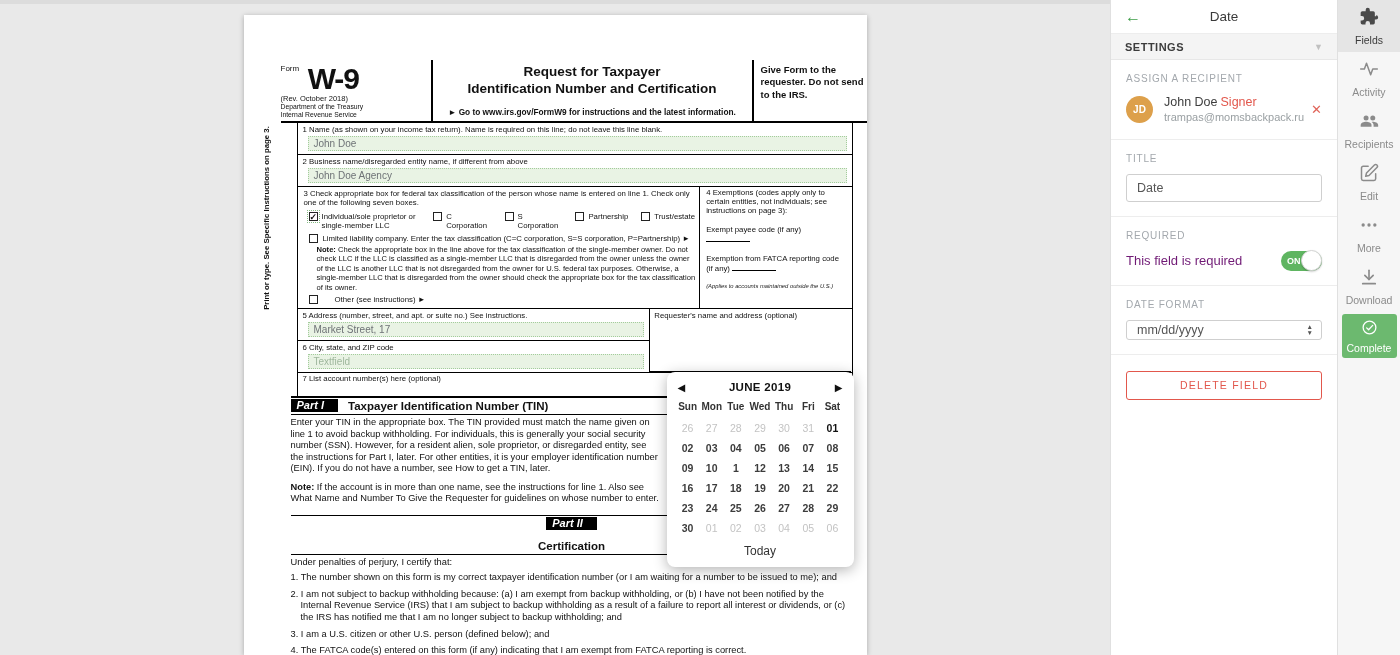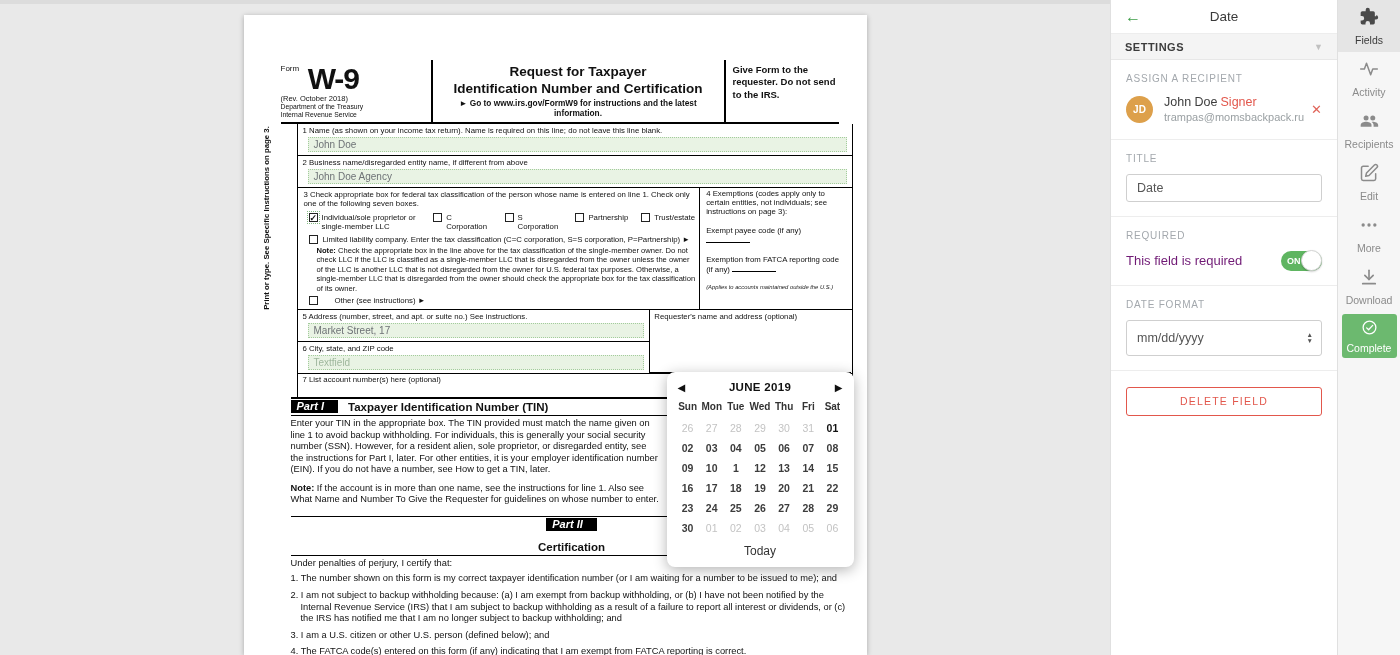--- a/index.html
+++ b/index.html
@@ -5,21 +5,21 @@
   * { margin:0; padding:0; box-sizing:border-box; }
   html,body { width:1400px; height:655px; font-family:"Liberation Sans", sans-serif; background:#e9e9e9; overflow:hidden; }
   .app { display:flex; width:1400px; height:655px; }
 
   
   .viewer { position:relative; width:1110px; height:655px; background:#e9e9e9; overflow:hidden; }
   .topstrip { position:absolute; top:0; left:0; width:100%; height:4px; background:#dcdcdc; }
   .page { position:relative; margin:15px auto 0; width:623px; height:640px; background:#fff; box-shadow:0 1px 5px rgba(0,0,0,.28); overflow:hidden; color:#111; }
 
   
-  .w9-header { display:flex; margin:45px 28px 0 37px; border-bottom:2px solid #000; }
+  .w9-header { display:flex; margin:45px 0 0 37px; border-bottom:2px solid #000; }
   .h-left { width:152px; padding:2px 4px 2px 0; border-right:2px solid #000; }
   .h-left .formword { font-size:8px; display:inline-block; vertical-align:18px; }
   .h-left .w9 { font-size:30px; font-weight:bold; letter-spacing:-1px; display:inline-block; margin-left:4px; }
   .h-left .rev { font-size:7.5px; margin-top:-2px; }
   .h-left .dept { font-size:6.8px; line-height:1.15; }
   .h-center { flex:1; text-align:center; padding:4px 6px 2px; border-right:2px solid #000; display:flex; flex-direction:column; justify-content:space-between; }
   .h-center .t1 { font-size:13.5px; font-weight:bold; line-height:1.25; }
   .h-center .goto { font-size:8.3px; font-weight:bold; padding-bottom:2px; }
   .h-right { width:113px; padding:4px 0 0 7px; font-size:9.5px; font-weight:bold; line-height:1.3; }
 
@@ -103,21 +103,21 @@
   .recip-name { font-size:12.5px; color:#3e3e3e; }
   .recip-role { color:#e2574c; margin-left:3px; }
   .recip-email { font-size:11px; color:#9aa0a3; white-space:nowrap; }
   .remove-x { margin-left:auto; color:#e06358; font-size:13px; padding-left:4px; cursor:pointer; }
   .pinput { width:100%; height:28px; border:1px solid #cfcfcf; border-radius:3px; padding:0 10px; font-size:12.5px; color:#555; font-family:"Liberation Sans", sans-serif; background:#fff; }
   .req-row { display:flex; align-items:center; }
   .req-text { font-size:13px; color:#701a75; }
   .toggle { margin-left:auto; width:41px; height:20px; border-radius:10px; background:#5fb561; position:relative; display:flex; align-items:center; cursor:pointer; }
   .toggle .on { color:#fff; font-size:9px; font-weight:bold; margin-left:6px; }
   .toggle .knob { position:absolute; right:0px; top:-1px; width:21px; height:21px; border-radius:50%; background:#fff; border:1px solid #d4d4d4; box-shadow:0 1px 2px rgba(0,0,0,.2); }
-  .pselect { width:100%; height:36px; border:1px solid #cfcfcf; border-radius:3px; padding:0 8px 0 10px; font-size:12.5px; color:#555; display:flex; align-items:center; cursor:pointer; background:#fff; }
+  .pselect { width:100%; height:20px; border:1px solid #cfcfcf; border-radius:3px; padding:0 8px 0 10px; font-size:12.5px; color:#555; display:flex; align-items:center; cursor:pointer; background:#fff; }
   .stepper { margin-left:auto; display:flex; flex-direction:column; line-height:.5; color:#555; font-size:6.5px; gap:2px; }
   .delete-wrap { padding:16px 15px; }
   .delete-btn { width:100%; height:29px; background:#fff; border:1px solid #e2574c; border-radius:3px; color:#e2574c; font-size:10.5px; letter-spacing:1.2px; font-family:"Liberation Sans", sans-serif; cursor:pointer; }
 
   
   .rail { width:63px; background:#f6f6f6; border-left:1px solid #e0e0e0; display:flex; flex-direction:column; align-items:center; }
   .rail-item { width:100%; padding:7px 0 6px; display:flex; flex-direction:column; align-items:center; gap:3px; cursor:pointer; }
   .rail-item svg { width:20px; height:20px; }
   .rail-item .rlabel { font-size:10.5px; color:#8b8b8b; }
   .rail-item.active { background:#e5e5e5; }

